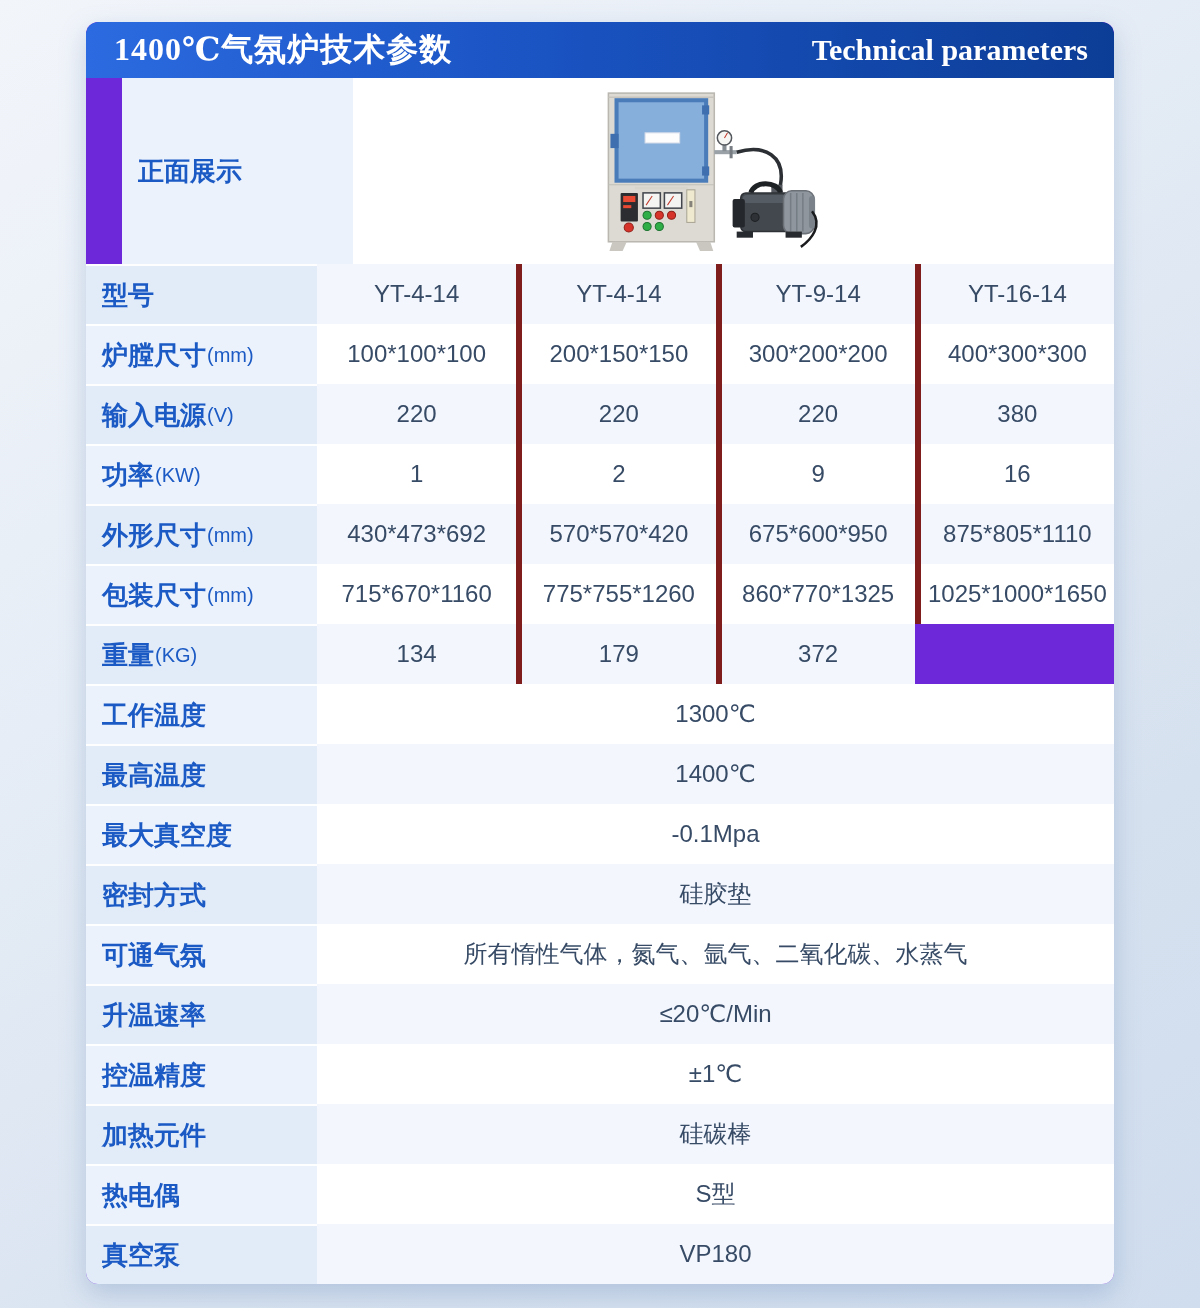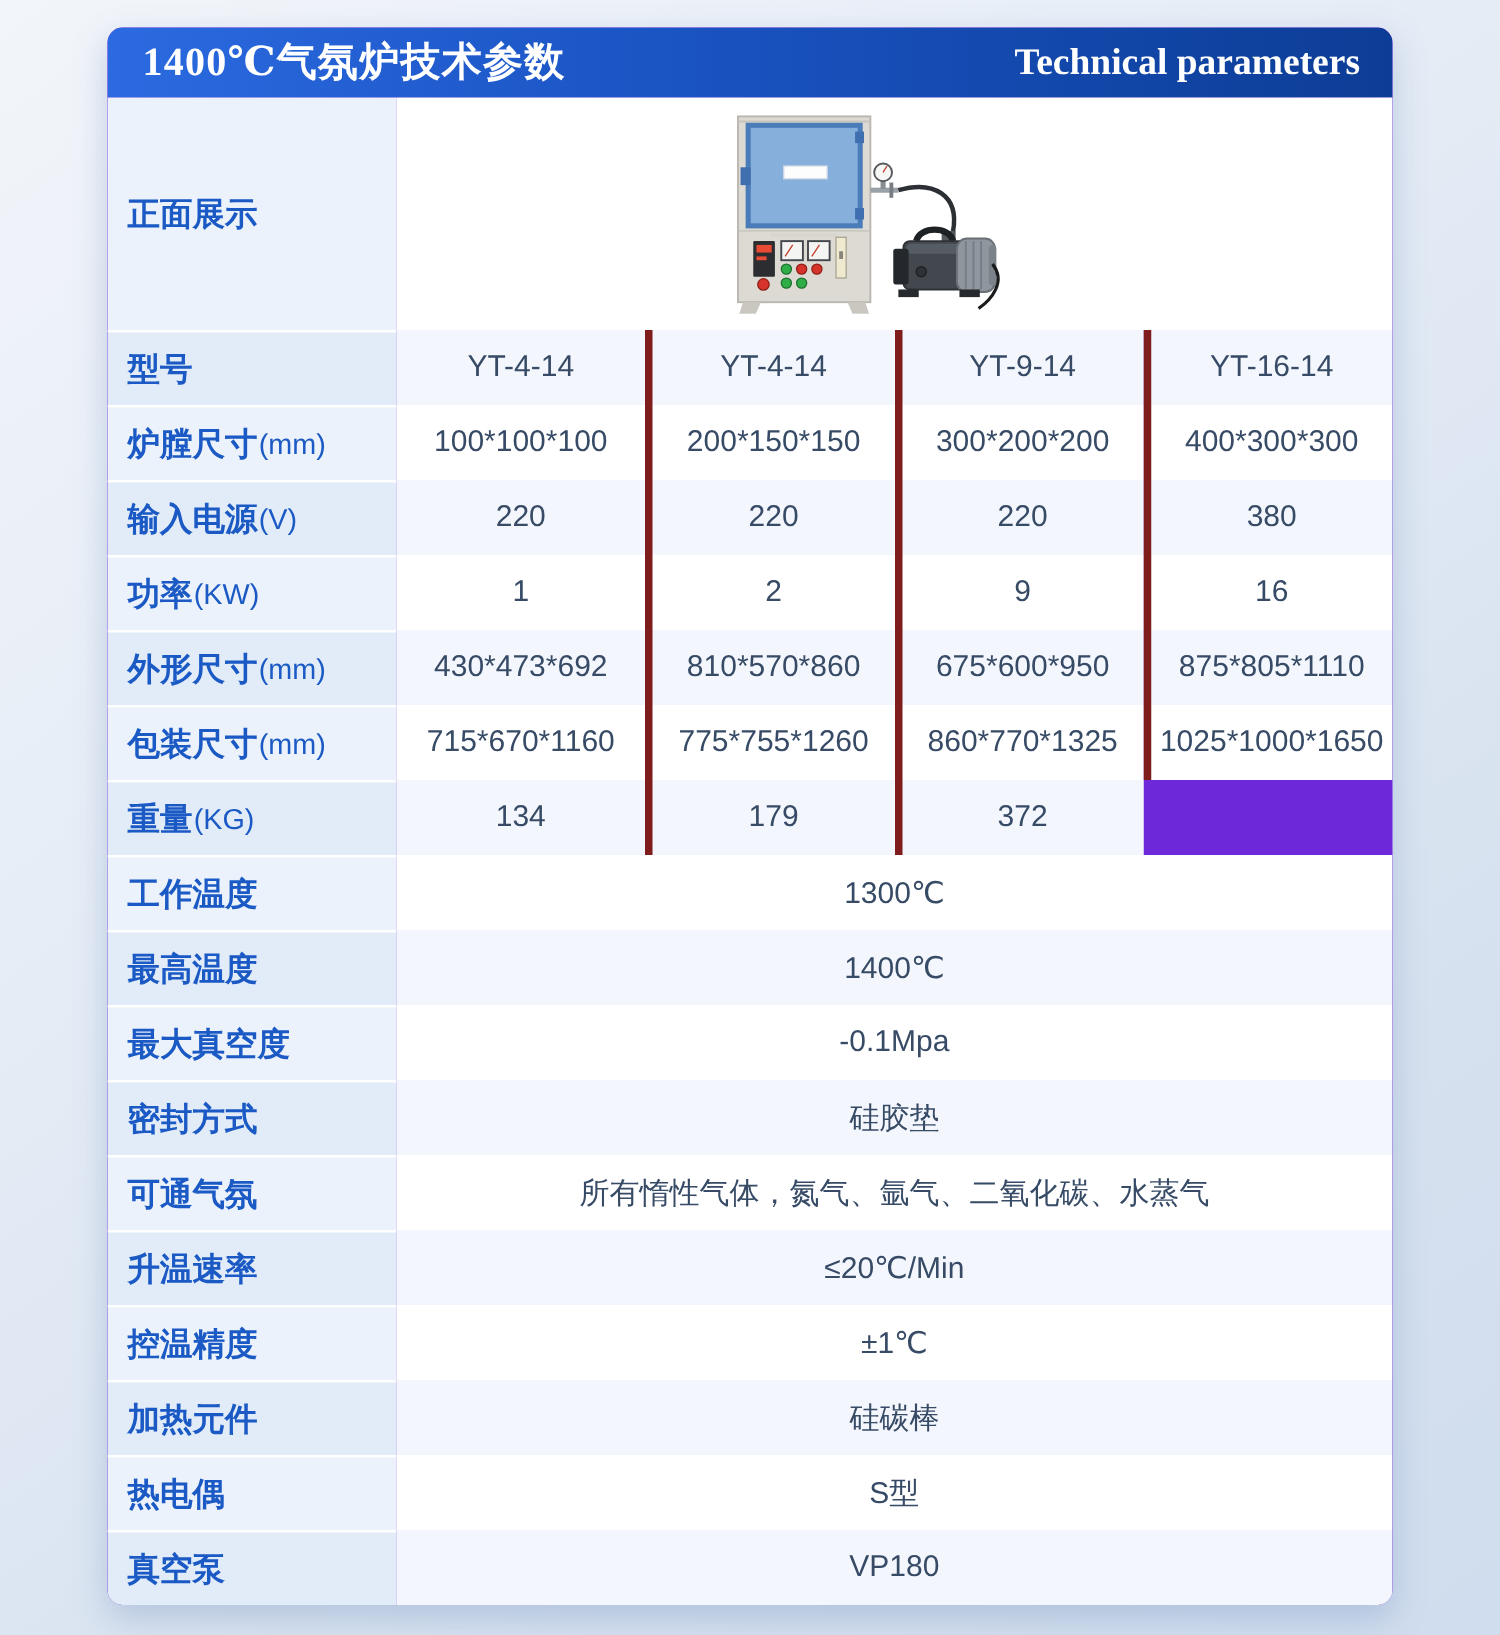--- a/index.html
+++ b/index.html
@@ -31,33 +31,33 @@
     font-family:"Liberation Serif","DejaVu Serif",serif;
     letter-spacing:1px;
   }
   .header .subtitle {
     color:#ffffff; font-size:30px; font-weight:bold;
     font-family:"Liberation Serif","DejaVu Serif",serif;
   }
   
   .row { display:grid; grid-template-columns:231px repeat(4,1fr); }
   .row.merged { grid-template-columns:231px 1fr; }
-  .display-row { height:186px; }
+  .display-row { height:186px;padding-left:36px; }
   .spec-row, .full-row { height:60px; }
   .label-cell {
     background:#ebf2fc;
     display:flex; align-items:center;
     padding-left:16px;
     color:#1b5ac4;
     white-space:nowrap;
   }
   .row.tint .label-cell { background:#e2ecf9; }
   .row + .row .label-cell { border-top:2px solid rgba(255,255,255,.95); }
   .lbl { font-size:26px; font-weight:bold; }
-  .unit { font-size:23px; font-weight:normal; margin-left:1px; }
+  .unit { font-size:20px; font-weight:normal; margin-left:1px; }
   .val-cell {
     background:#ffffff;
     display:flex; align-items:center; justify-content:center;
     font-size:24px; color:#374b66;
   }
   .row.tint .val-cell { background:#f3f7fd; }
   .spec-row .val-cell:nth-child(n+3) { border-left:6px solid #7f1d1d; }
   .image-cell {
     background:#ffffff;
     display:flex; align-items:center; justify-content:center;
@@ -182,21 +182,21 @@
     <div class="val-cell">9</div>
     <div class="val-cell">16</div>
   </div>
 
   <div class="row spec-row tint">
     <div class="label-cell">
         <span class="lbl">外形尺寸</span>
         <span class="unit">(mm)</span>
       </div>
     <div class="val-cell">430*473*692</div>
-    <div class="val-cell">810*570*860</div>
+    <div class="val-cell">570*570*420</div>
     <div class="val-cell">675*600*950</div>
     <div class="val-cell">875*805*1110</div>
   </div>
 
   <div class="row spec-row">
     <div class="label-cell">
         <span class="lbl">包装尺寸</span>
         <span class="unit">(mm)</span>
       </div>
     <div class="val-cell">715*670*1160</div>

